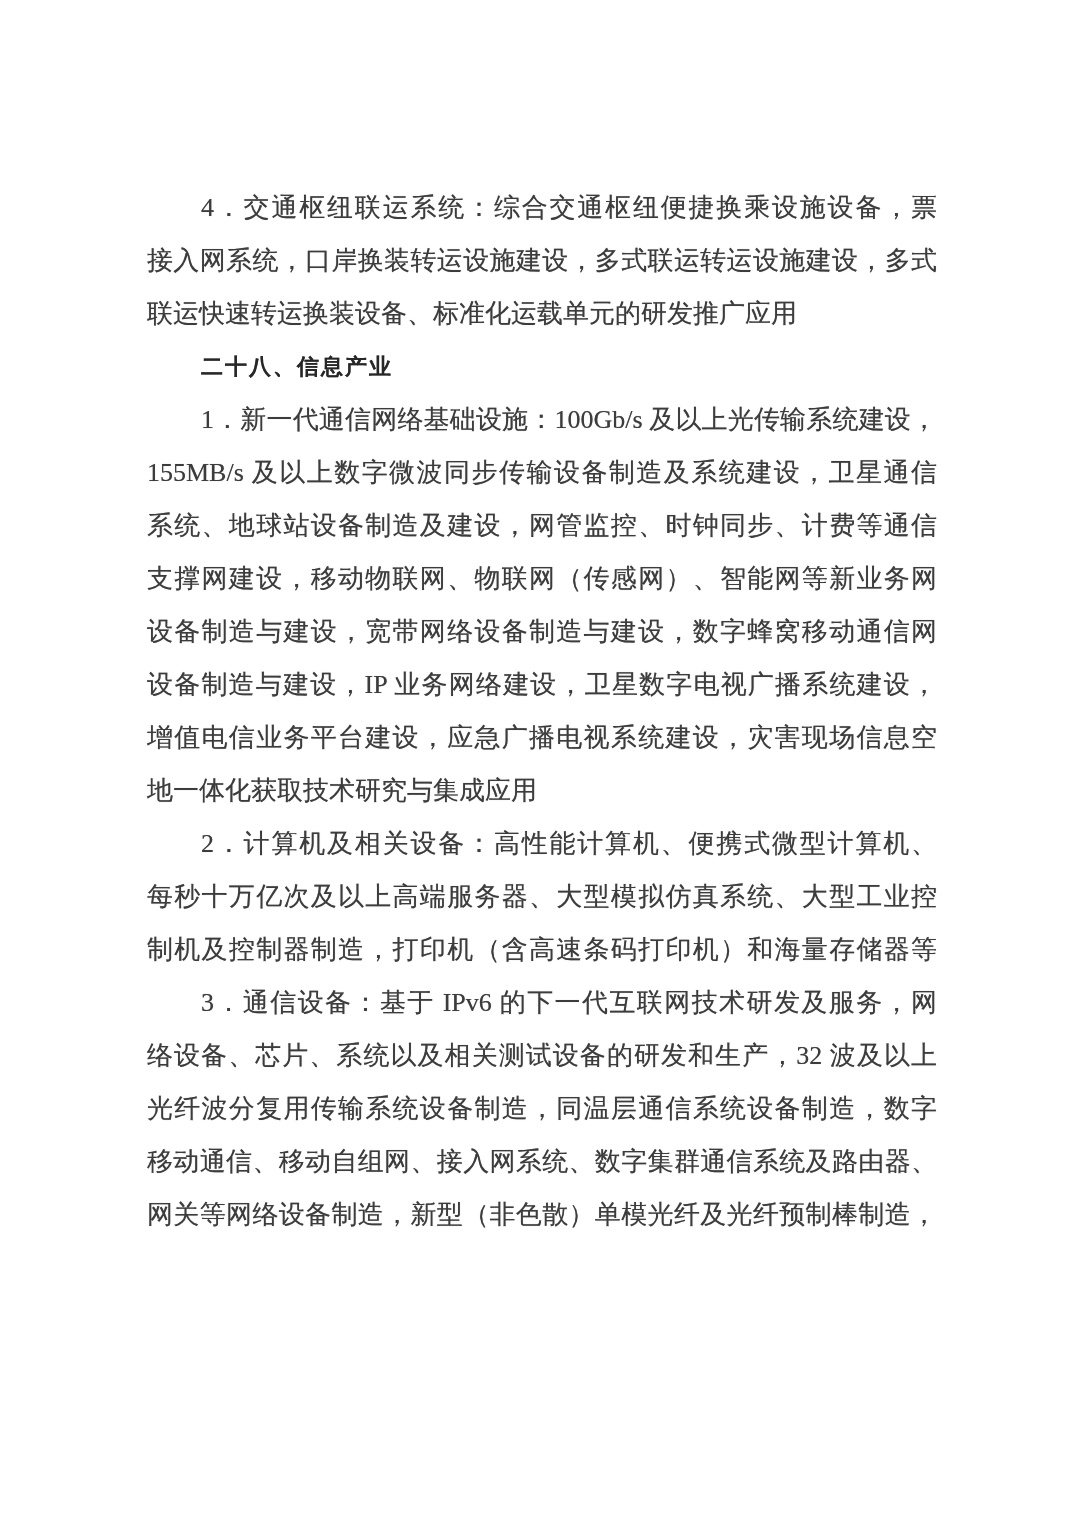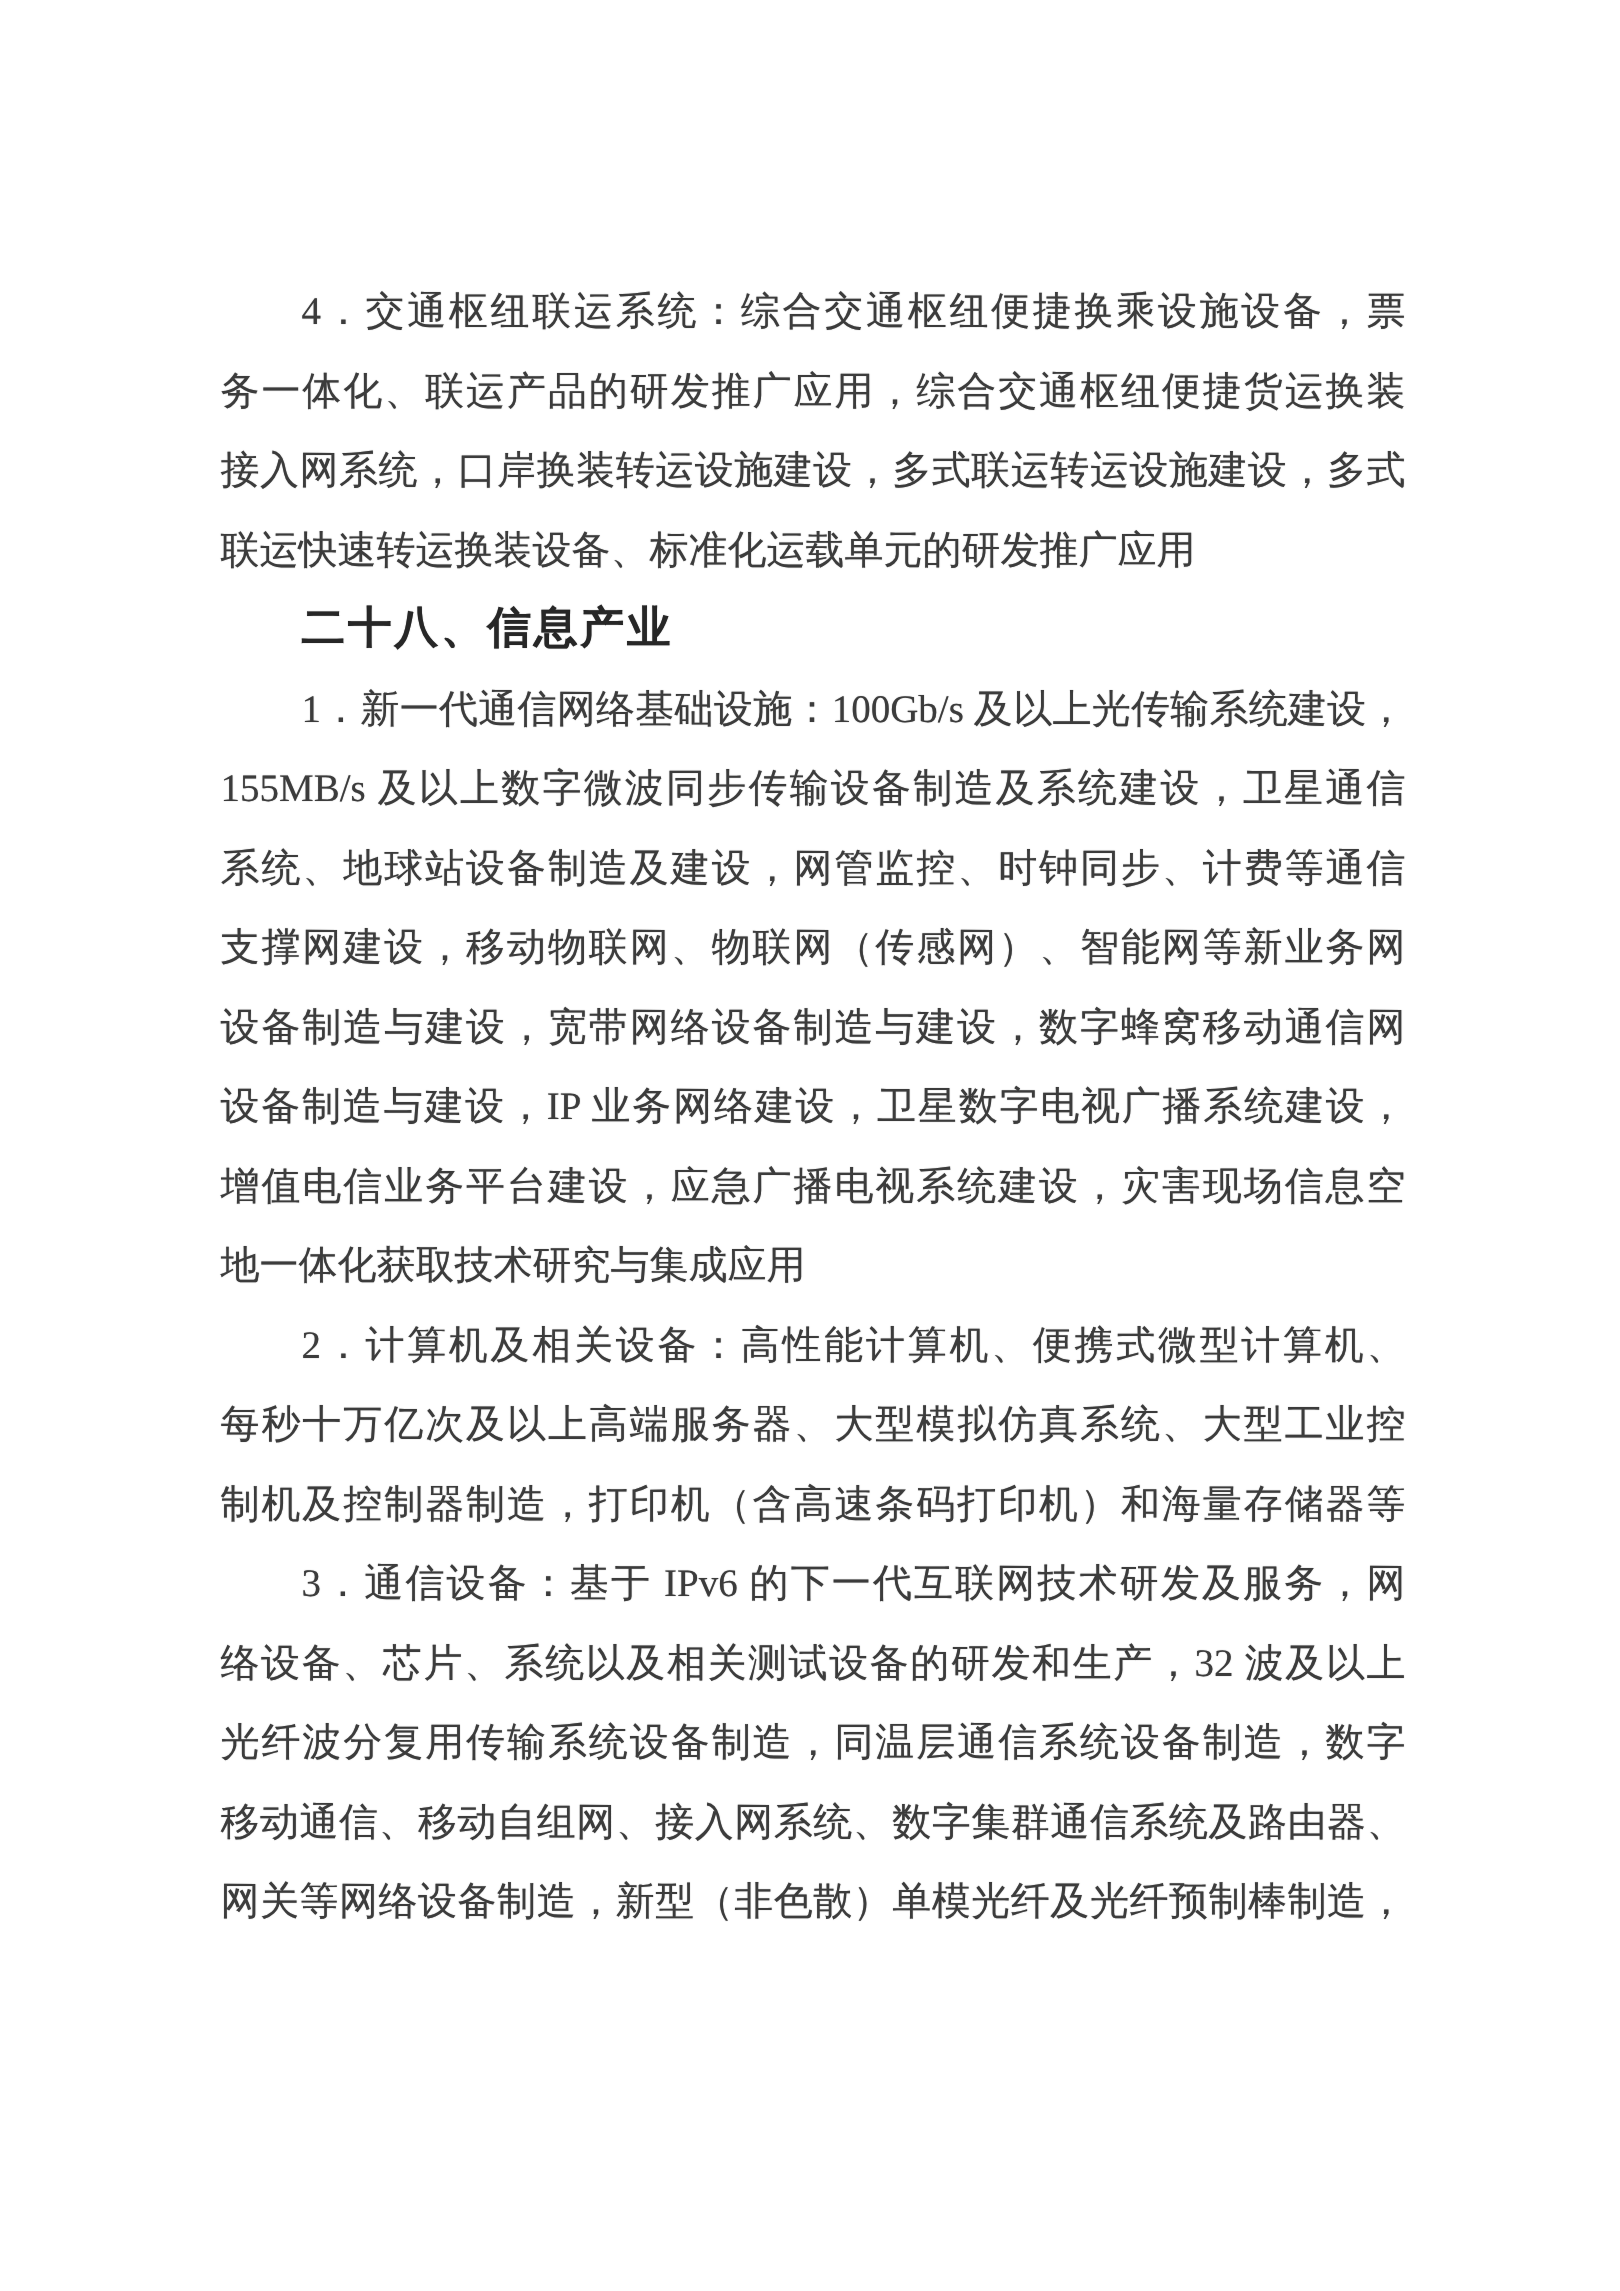--- a/index.html
+++ b/index.html
@@ -36,21 +36,21 @@
   .line.indent {
     text-indent: 54px;
   }
   .line.para-end {
     text-align: right;
     text-align-last: left;
   }
   .line.heading {
     font-family: "Liberation Sans", "DejaVu Sans", sans-serif;
     font-weight: 700;
-    font-size: 29px;
+    font-size: 22px;
     color: #272727;
     letter-spacing: 2px;
     text-align: left;
     text-align-last: left;
     text-shadow: 0 0 0.6px rgba(40, 40, 40, 0.7);
   }
   .page-number {
     position: absolute;
     left: 0;
     right: 0;
@@ -61,21 +61,20 @@
     color: #3c3c3c;
     text-shadow: 0 0 0.7px rgba(75, 75, 75, 0.6);
   }
 </style>
 </head>
 <body>
 
 <div class="page">
   <div class="text-block">
     <div class="line indent">4．交通枢纽联运系统：综合交通枢纽便捷换乘设施设备，票</div>
-    <div class="line">务一体化、联运产品的研发推广应用，综合交通枢纽便捷货运换装</div>
     <div class="line">接入网系统，口岸换装转运设施建设，多式联运转运设施建设，多式</div>
     <div class="line para-end">联运快速转运换装设备、标准化运载单元的研发推广应用</div>
     <div class="line heading indent">二十八、信息产业</div>
     <div class="line indent">1．新一代通信网络基础设施：100Gb/s 及以上光传输系统建设，</div>
     <div class="line">155MB/s 及以上数字微波同步传输设备制造及系统建设，卫星通信</div>
     <div class="line">系统、地球站设备制造及建设，网管监控、时钟同步、计费等通信</div>
     <div class="line">支撑网建设，移动物联网、物联网（传感网）、智能网等新业务网</div>
     <div class="line">设备制造与建设，宽带网络设备制造与建设，数字蜂窝移动通信网</div>
     <div class="line">设备制造与建设，IP 业务网络建设，卫星数字电视广播系统建设，</div>
     <div class="line">增值电信业务平台建设，应急广播电视系统建设，灾害现场信息空</div>

